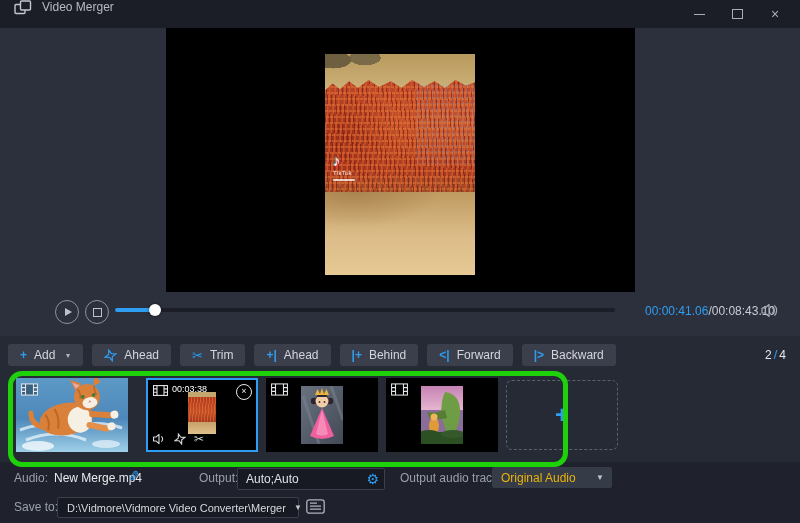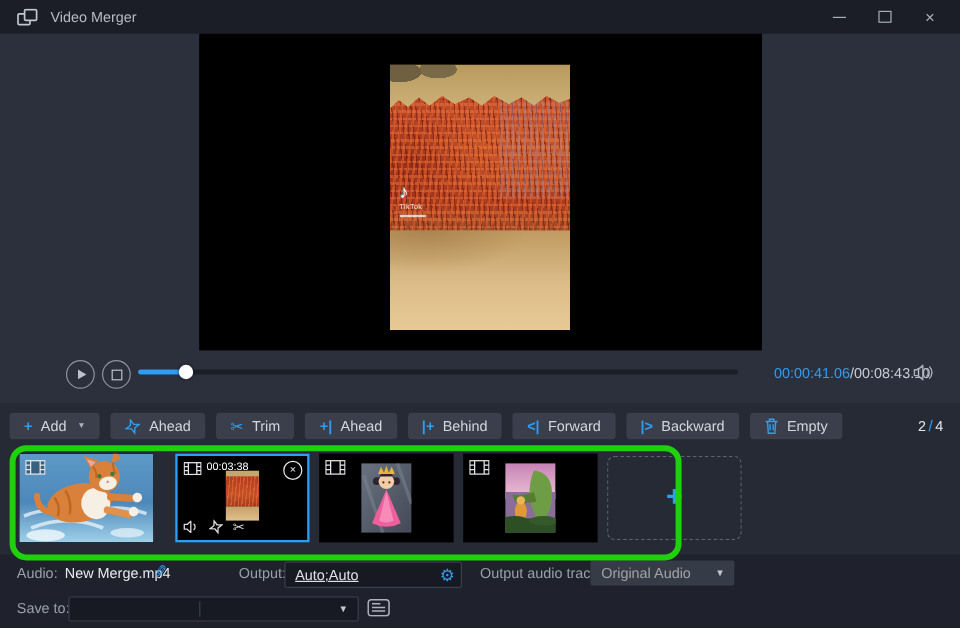--- a/index.html
+++ b/index.html
@@ -2,21 +2,21 @@
 <html><head>
 <meta charset="utf-8">
 <style>
   html,body{margin:0;padding:0;background:#14161c;}
   #app{position:relative;width:800px;height:523px;background:#2c303c;overflow:hidden;
        font-family:"Liberation Sans",sans-serif;color:#c9ccd4;font-size:12px;-webkit-font-smoothing:antialiased;}
   .blue{color:#2f9df2;text-align:center;}
   svg{display:block;}
 
   
-  .titlebar{position:absolute;top:0;left:0;right:0;height:28px;background:#1b1e27;display:flex;align-items:center;}
+  .titlebar{position:absolute;top:0;left:0;right:0;height:28px;background:#1b1e27;display:flex;}
   .tb-icon{margin-left:14px;}
   .tb-title{margin-left:10px;color:#b6bac3;font-size:12px;}
   .tb-controls{margin-left:auto;display:flex;align-items:center;gap:24px;padding-right:18px;color:#a9adb6;}
   .tb-btn{width:14px;height:14px;display:flex;align-items:center;justify-content:center;cursor:default;}
   .min-glyph{width:11px;height:1px;background:#a9adb6;}
   .max-glyph{width:9px;height:8px;border:1px solid #a9adb6;}
   .close-glyph{font-size:14px;line-height:14px;color:#a9adb6;}
 
   
   .preview{position:absolute;left:166px;top:28px;width:469px;height:264px;background:#000;}
@@ -90,24 +90,24 @@
   .ph-plus{color:#2f9df2;font-size:24px;font-weight:bold;line-height:1;}
   .green-box{position:absolute;left:8px;top:35px;width:550px;height:86px;border:5px solid #1ed10a;border-radius:14px;pointer-events:none;z-index:5;}
 
   
   .footer{position:absolute;left:0;right:0;top:462px;height:61px;background:#1f222c;}
   .f-label{position:absolute;color:#9aa0ab;font-size:12px;}
   .f-value{position:absolute;color:#e8eaee;font-size:12px;}
   .pencil{position:absolute;left:128px;top:468px;color:#2f9df2;font-size:14px;transform:scaleX(-1) rotate(10deg);cursor:pointer;}
   .out-box{position:absolute;left:237px;top:468px;width:146px;height:20px;background:#171a22;border:1px solid #3a3f4c;
            border-radius:2px;display:flex;align-items:center;cursor:pointer;}
-  .out-box span.val{padding-left:8px;color:#dfe1e6;text-decoration:underline;}
+  .out-box span.val{padding-left:8px;color:#dfe1e6;}
   .gear{margin-left:auto;padding-right:5px;color:#2f9df2;font-size:14px;line-height:1;cursor:pointer;}
   .sel{position:absolute;display:flex;align-items:center;background:#363b48;border-radius:2px;height:21px;cursor:pointer;}
-  .sel .val{padding-left:9px;color:#a3a3a3;}
+  .sel .val{padding-left:9px;color:#eab308;}
   .sel .caret2{margin-left:auto;padding-right:8px;font-size:8px;color:#c2c6cf;}
   .audio-sel{left:492px;top:467px;width:120px;}
   .save-sel{left:57px;top:497px;width:240px;background:#171a22;border:1px solid #3a3f4c;height:19px;}
   .save-sel .val{font-size:11px;color:#d6d8de;white-space:nowrap;}
   .save-sel .divider{margin-left:auto;width:1px;height:13px;background:#3a3f4c;}
   .save-sel .caret2{padding:0 8px;}
   .folder-btn{position:absolute;left:306px;top:499px;color:#aeb2bb;cursor:pointer;}
   .export{position:absolute;left:688px;top:477px;width:102px;height:26px;background:#2f9df2;border-radius:4px;
           color:#fff;display:flex;align-items:center;justify-content:center;font-size:12px;cursor:pointer;}
 </style>
@@ -199,26 +199,20 @@
         <span class="t-ic">|+</span>
         <span>Behind</span>
       </div>
       <div class="t-btn">
         <span class="t-ic">&lt;|</span>
         <span>Forward</span>
       </div>
       <div class="t-btn">
         <span class="t-ic">|&gt;</span>
         <span>Backward</span>
-      </div>
-      <div class="t-btn">
-        <svg width="12" height="14" viewBox="0 0 12 14">
-          <path d="M1 3.2 h10 M4.2 3 V1.3 h3.6 V3 M2.6 3.4 L3.3 13 h5.4 L9.4 3.4 M4.7 5.5 v5 M7.3 5.5 v5" fill="none" stroke="#2f9df2" stroke-width="1.2"></path>
-        </svg>
-        <span>Empty</span>
       </div>
     </div>
 
     <div class="counter">
       <span>2</span><span class="blue">/</span><span>4</span>
     </div>
 
     <div class="clip" style="left:16px">
       <svg class="thumbfill" width="112" height="74" viewBox="0 0 112 74">
         <defs>
@@ -352,20 +346,21 @@
   </div>
 
   <span class="f-label" style="left:400px;top:471px">Output audio track:</span>
   <div class="sel audio-sel">
     <span class="val">Original Audio</span>
     <span class="caret2">▼</span>
   </div>
 
   <span class="f-label" style="left:14px;top:500px">Save to:</span>
   <div class="sel save-sel">
+    <span class="val">D:\Vidmore\Vidmore Video Converter\Merger</span>
     <span class="divider"></span>
     <span class="caret2">▼</span>
   </div>
   <div class="folder-btn">
     <svg width="19" height="15" viewBox="0 0 19 15">
       <rect x=".8" y=".8" width="17.4" height="13.4" rx="2.5" fill="none" stroke="currentColor" stroke-width="1.3"></rect>
       <path d="M4 4.2 h7 M4 7.2 h11 M4 10.2 h11" stroke="currentColor" stroke-width="1.2"></path>
     </svg>
   </div>
 

